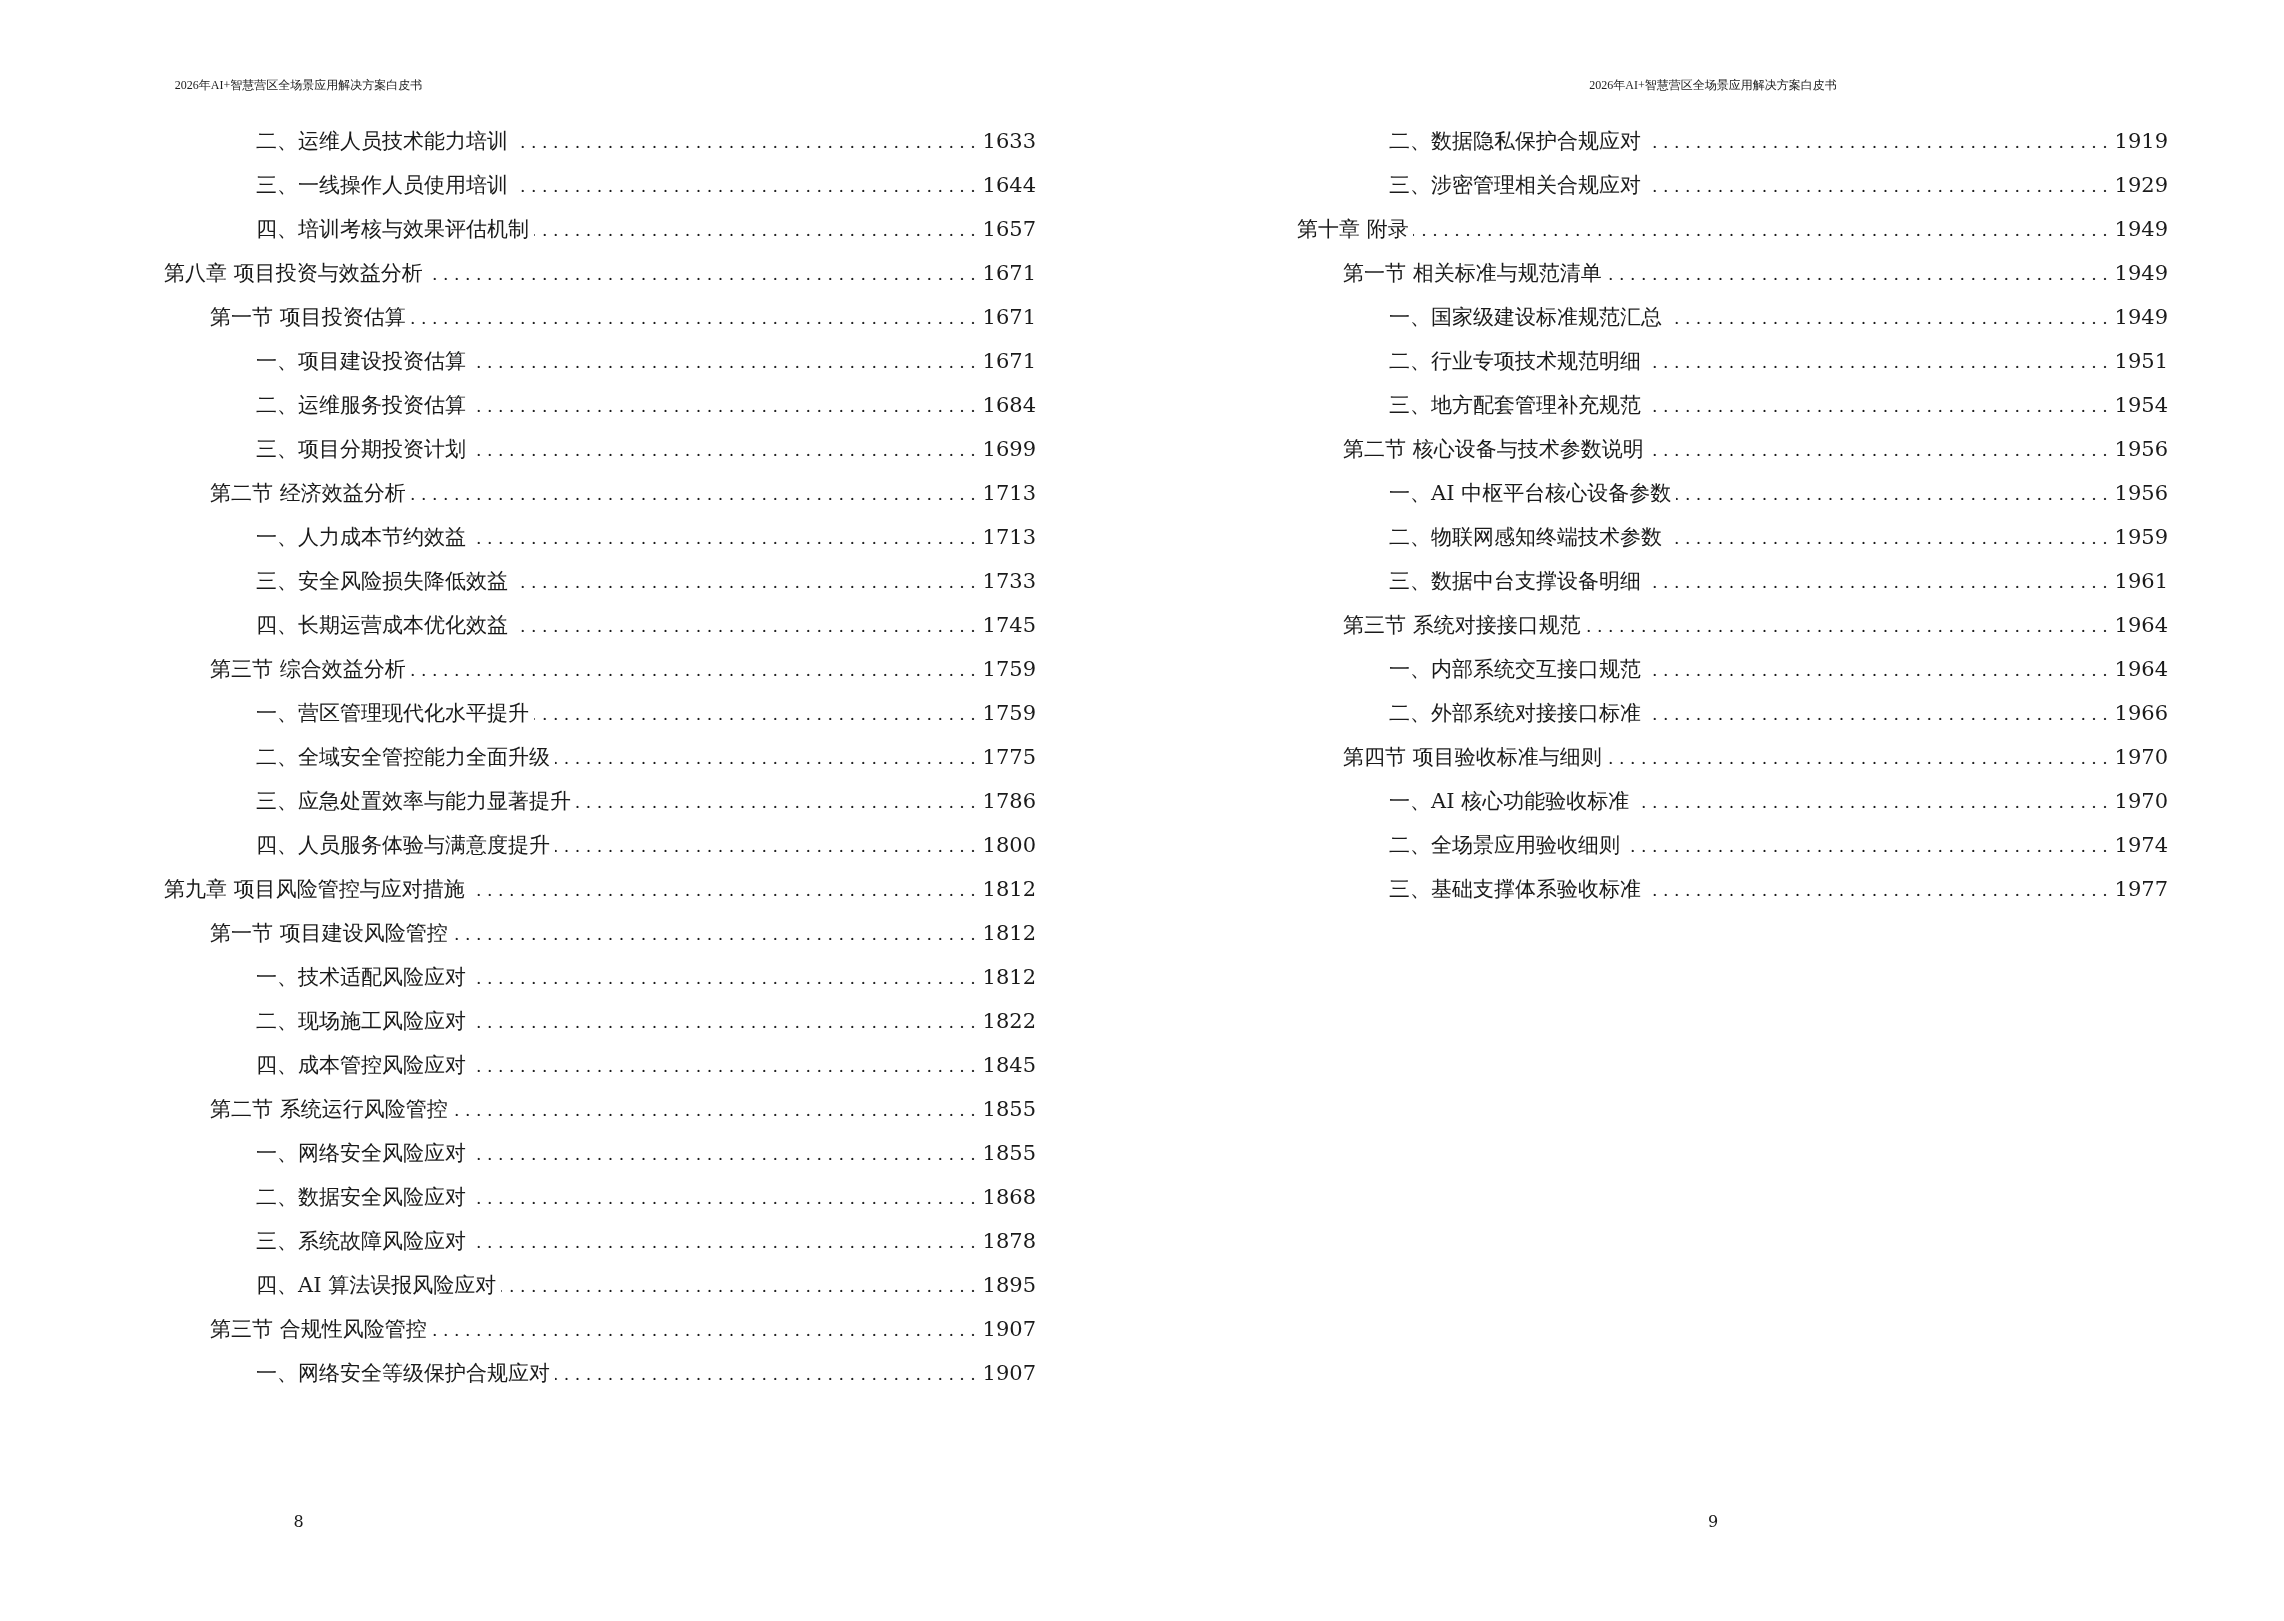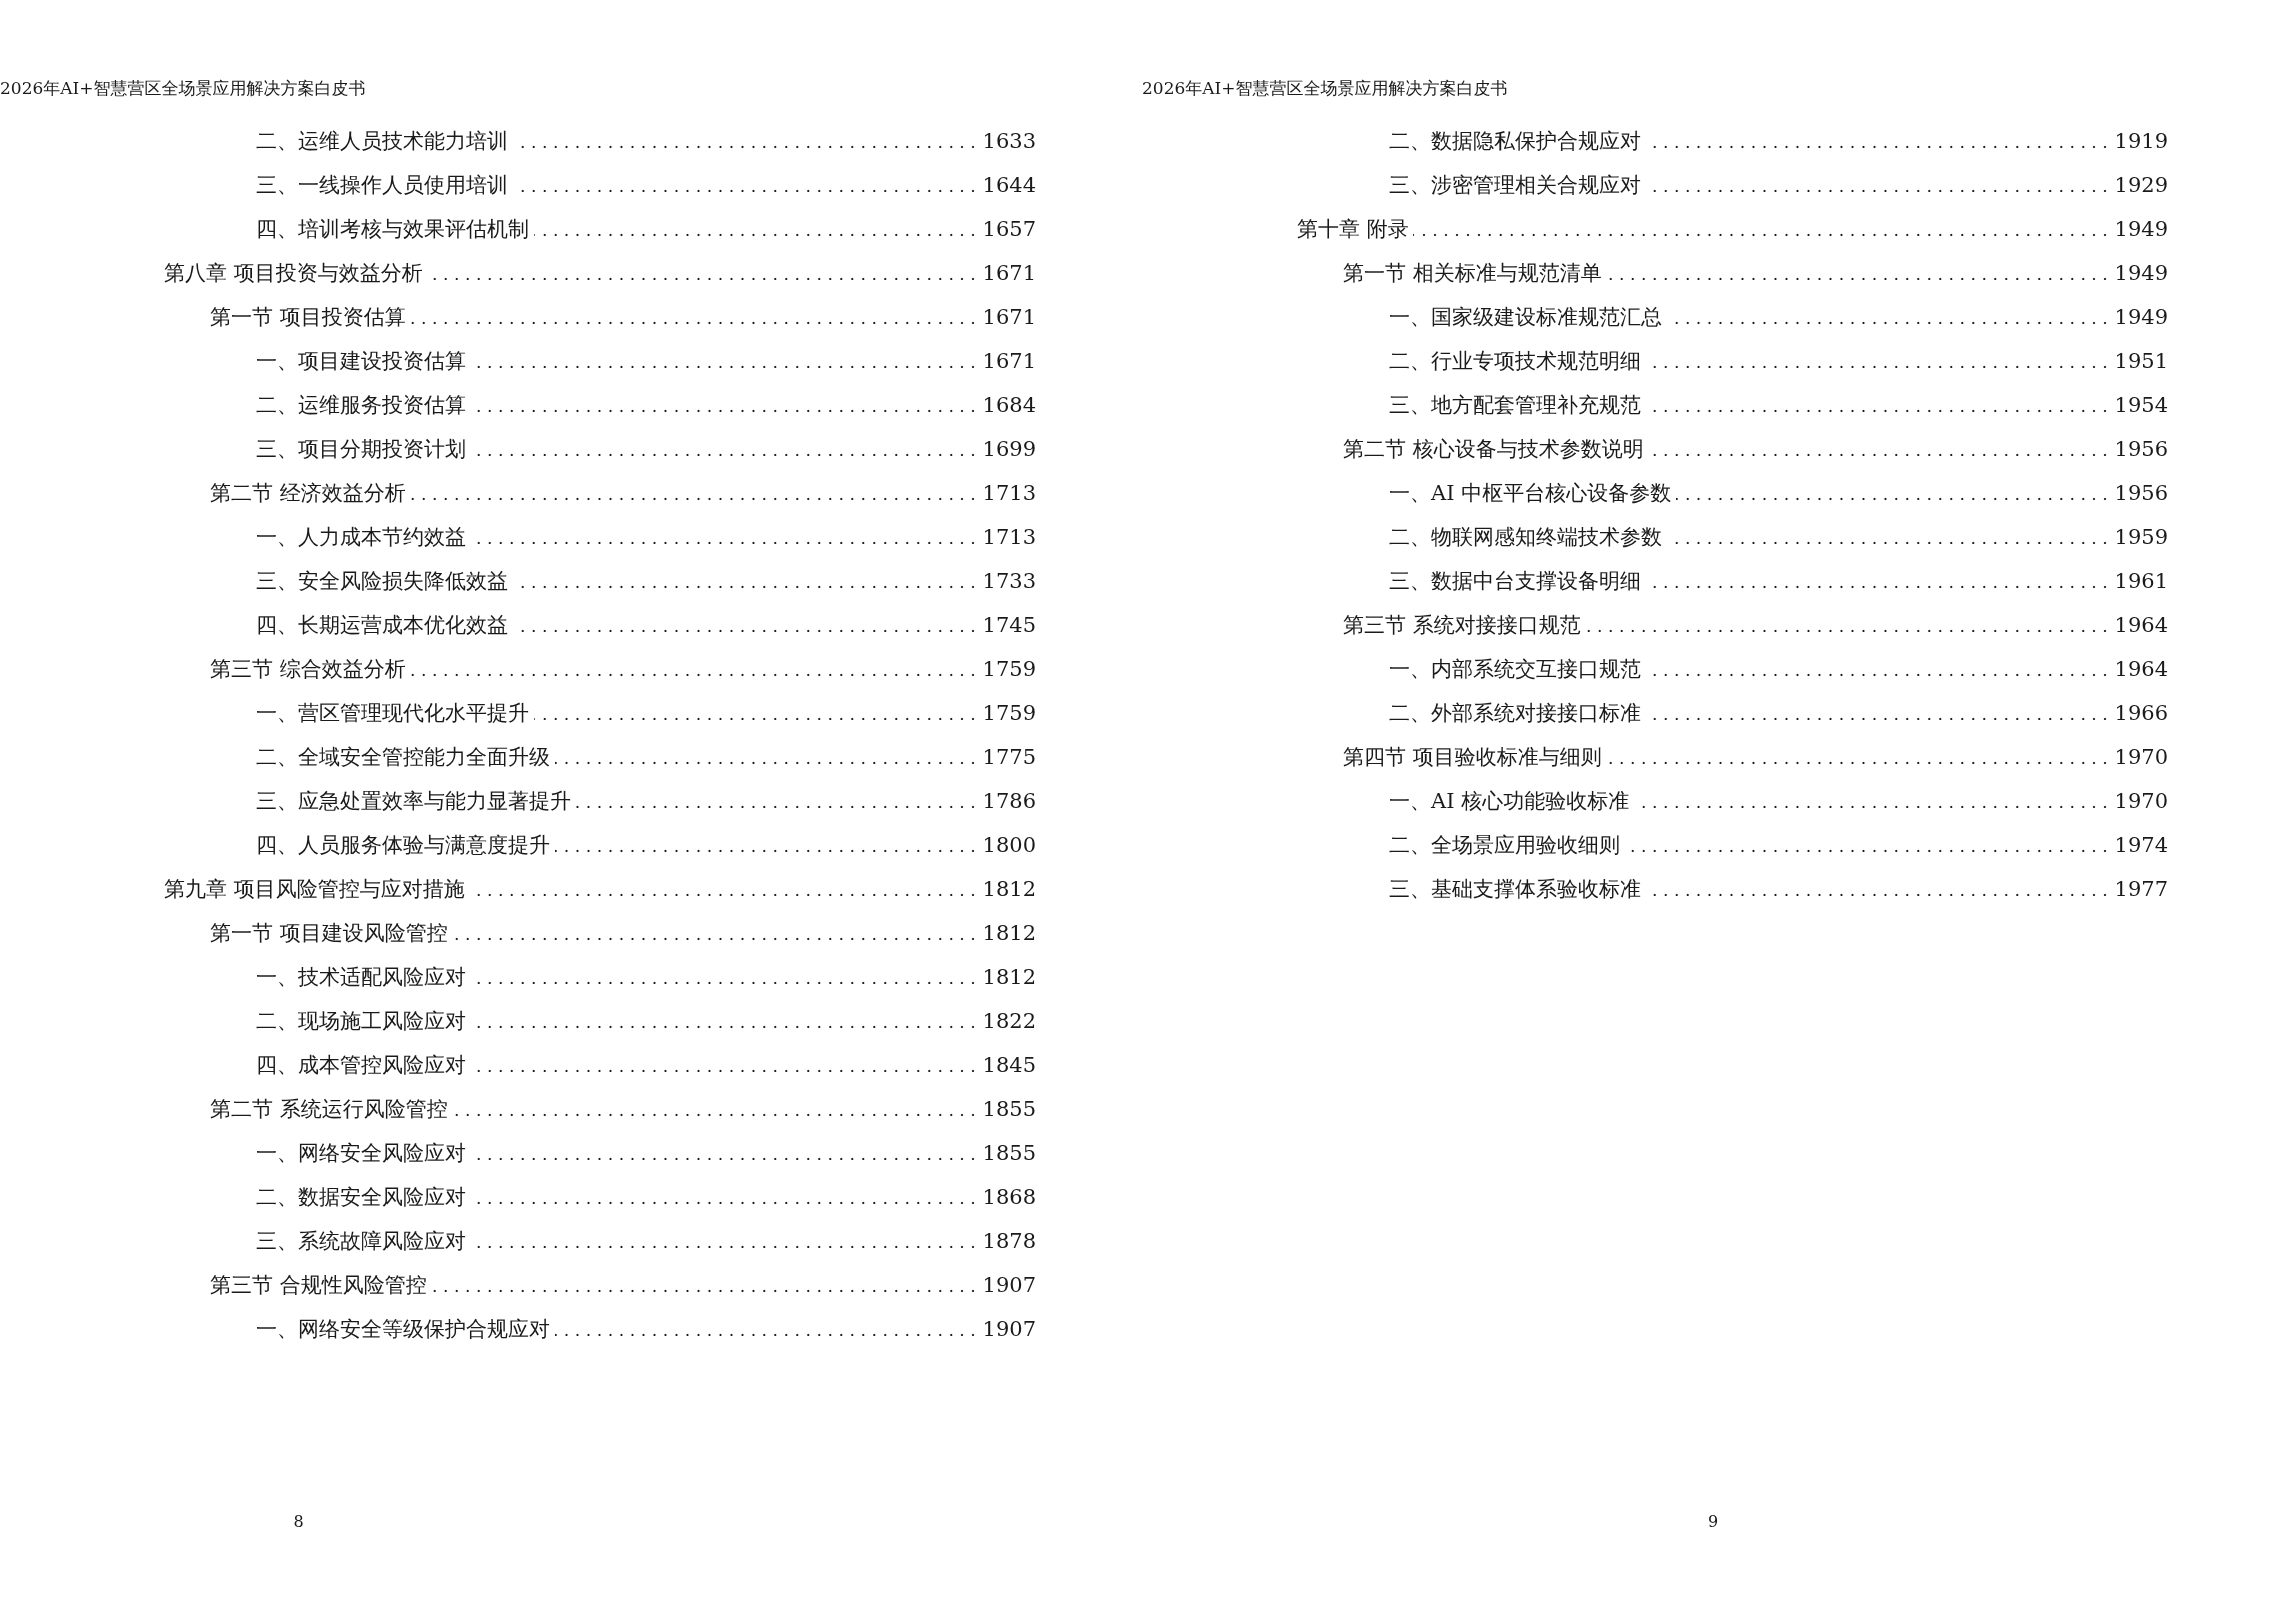--- a/index.html
+++ b/index.html
@@ -1,22 +1,22 @@
 <!DOCTYPE html>
 <html style="font-size:7.7px"><head>
 <meta charset="utf-8">
 <style>
   html, body { margin: 0; padding: 0; background: #ffffff; }
   body { width: 2284px; height: 1622px; position: relative; overflow: hidden;
          font-family: "DejaVu Serif", "Liberation Serif", serif; color: #1a1a1a; }
   .page { position: absolute; top: 0; height: 1622px; width: 1142px; }
   .page.left { left: 0; }
   .page.right { left: 1142px; }
-  .running-header { position: absolute; top: 77px; left: 0; width: 100%; 
-                    font-size: 17px; letter-spacing: 0px; }
+  .running-header { position: absolute; top: 77px; left: 0; width: 100%; text-align: center;
+                    font-size: 12px; letter-spacing: 0px; font-family: Liberation Serif, serif; }
   .page.left .running-header { left: -544px; width: 2284px; }
   .toc { position: absolute; top: 119px; }
   .page.left .toc { left: 164px; width: 872px; }
   .page.right .toc { left: 155px; width: 871px; }
   .toc-row { height: 44px; display: flex; align-items: center; font-size: 21px; line-height: 1; white-space: nowrap; }
   .toc-row.lvl-chapter { padding-left: 0; }
   .toc-row.lvl-section { padding-left: 46px; }
   .toc-row.lvl-item { padding-left: 92px; }
   .toc-title { flex: 0 0 auto; }
   .toc-leader { flex: 1 1 auto; overflow: hidden; margin: 0 6.7px 0 4.8px; height: 21px; position: relative; }
@@ -157,20 +157,25 @@
       <div class="toc-row lvl-item">
         <span class="toc-title">二、数据安全风险应对</span>
         <span class="toc-leader"></span>
         <span class="toc-page">1868</span>
       </div>
       <div class="toc-row lvl-item">
         <span class="toc-title">三、系统故障风险应对</span>
         <span class="toc-leader"></span>
         <span class="toc-page">1878</span>
       </div>
+      <div class="toc-row lvl-item">
+        <span class="toc-title">四、AI 算法误报风险应对</span>
+        <span class="toc-leader"></span>
+        <span class="toc-page">1895</span>
+      </div>
       <div class="toc-row lvl-section">
         <span class="toc-title">第三节 合规性风险管控</span>
         <span class="toc-leader"></span>
         <span class="toc-page">1907</span>
       </div>
       <div class="toc-row lvl-item">
         <span class="toc-title">一、网络安全等级保护合规应对</span>
         <span class="toc-leader"></span>
         <span class="toc-page">1907</span>
       </div>

